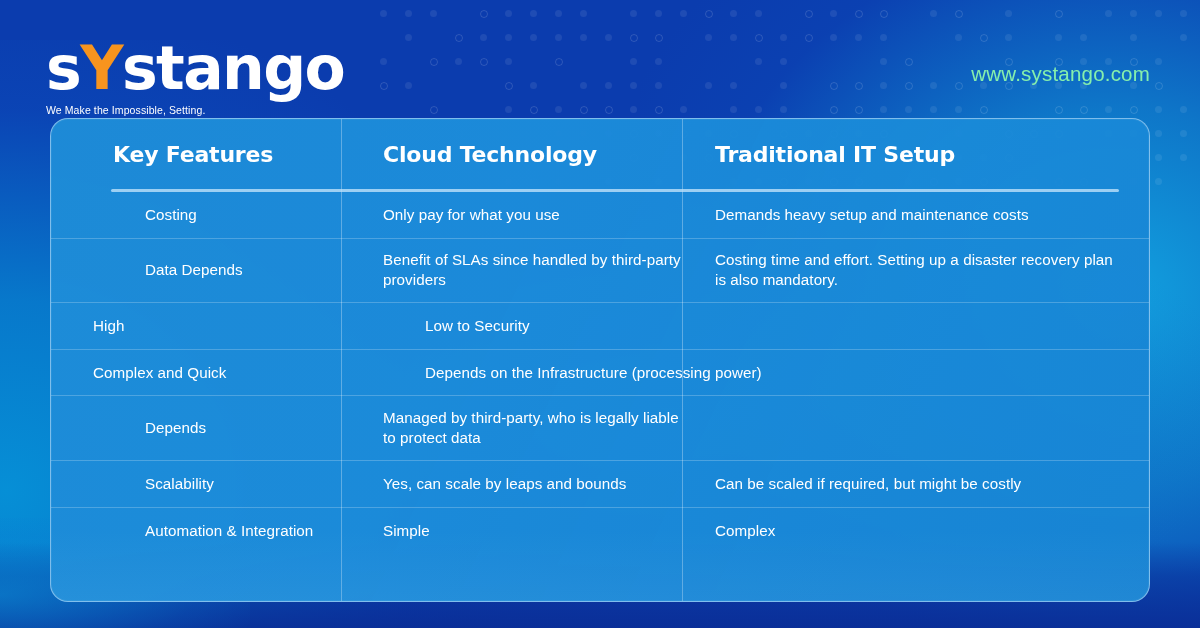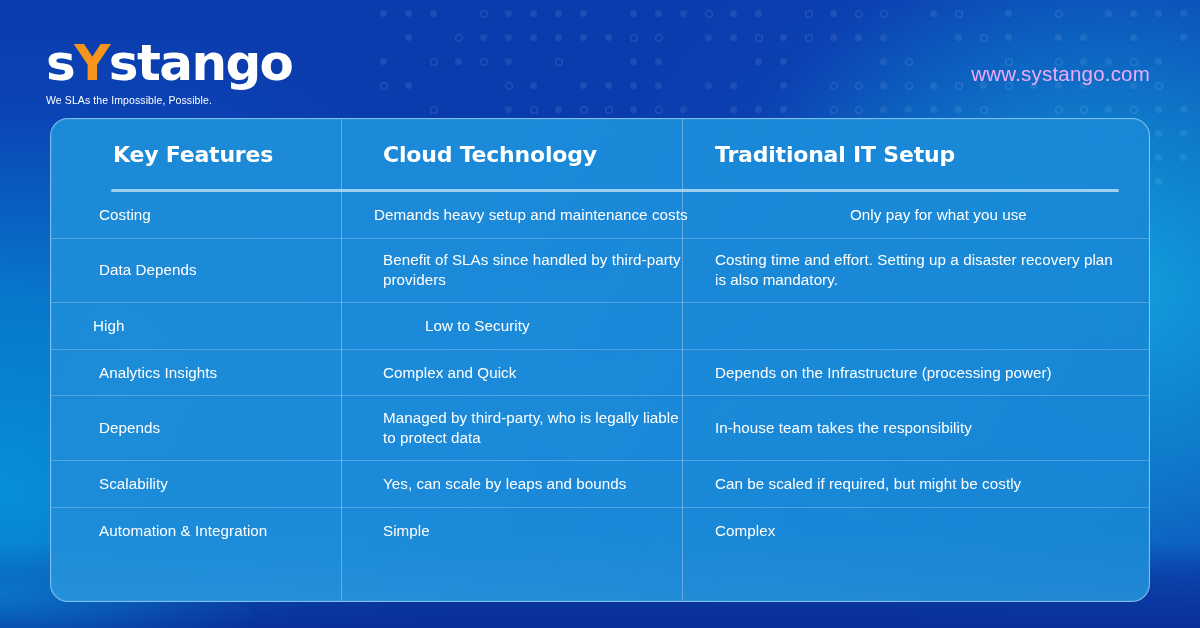--- a/index.html
+++ b/index.html
@@ -103,21 +103,21 @@
   }
 
   .logo-block {
     position: absolute;
     left: 46px;
     top: 38px;
     width: 300px;
   }
   .logo-word {
     font-family: "DejaVu Sans", sans-serif;
-    font-size: 50px;
+    font-size: 60px;
     font-weight: 700;
     letter-spacing: -1.6px;
     color: #ffffff;
     line-height: 1;
     white-space: nowrap;
   }
   .logo-word .accent { color: #f7941e; }
   .logo-tagline {
     margin-top: 6px;
     font-size: 10.5px;
@@ -126,21 +126,21 @@
     letter-spacing: 0.1px;
     white-space: nowrap;
   }
 
   .site-url {
     position: absolute;
     right: 50px;
     top: 62px;
     font-size: 20.5px;
     font-weight: 400;
-    color: #f0abfc;
+    color: #86efac;
     letter-spacing: 0.2px;
     white-space: nowrap;
     margin-left: 24px;
   }
 
   
   .table-card {
     position: absolute;
     left: 50px;
     top: 118px;
@@ -220,21 +220,21 @@
   }
   .trow:last-child { border-bottom: none; }
 
   .td {
     font-size: 15.2px;
     font-weight: 400;
     color: #ffffff;
     line-height: 1.32;
     letter-spacing: 0.05px;
   }
-  .td.col-1 { width: 290px; padding-left: 48px; }
+  .td.col-1 { width: 290px; padding-left: 94px; }
   .td.col-2 { width: 341px; padding-left: 42px; }
   .td.col-3 { flex: 1; padding-left: 33px; padding-right: 24px; }
 
   .r-h1 { height: 49px; }
   .r-h2 { height: 49px; }
 
   
   .card-sheen {
     position: absolute;
     left: 0; right: 0; bottom: 0;
@@ -439,21 +439,21 @@
       <span class="dot dot-solid" style="width: 7px; height: 7px; left: 800px; top: 192px;"></span>
     </div>
   <div class="bg-bottom"></div>
   <div class="bg-bottom-left-cyan"></div>
 </div>
 
 <div class="header">
 
   <div class="logo-block">
     <div class="logo-word"><span>s</span><span class="accent">Y</span><span>stango</span></div>
-    <div class="logo-tagline">We SLAs the Impossible, Possible.</div>
+    <div class="logo-tagline">We Make the Impossible, Setting.</div>
   </div>
 
   <div class="site-url">www.systango.com</div>
 </div>
 
 <div class="table-card">
   <div class="table-grid">
 
     <div class="col-divider c1"></div>
     <div class="col-divider c2"></div>
@@ -461,41 +461,39 @@
     <div class="thead">
       <div class="th col-1">Key Features</div>
       <div class="th col-2">Cloud Technology</div>
       <div class="th col-3">Traditional IT Setup</div>
     </div>
     <div class="head-underline"></div>
 
     <div class="tbody" id="tbody">
         <div class="trow r-h1" style="height: 46.6895px;">
           <div class="td col-1">Costing</div>
+          <div class="td col-2">Only pay for what you use</div>
           <div class="td col-3">Demands heavy setup and maintenance costs</div>
-          <div class="td col-2">Only pay for what you use</div>
         </div>
         <div class="trow r-h2" style="height: 64.4315px;">
           <div class="td col-1">Data Depends</div>
           <div class="td col-2">Benefit of SLAs since handled by third-party providers</div>
           <div class="td col-3">Costing time and effort. Setting up a disaster recovery plan is also mandatory.</div>
         </div>
         <div class="trow r-h1" style="height: 46.6895px;">
           <div class="td col-2">High</div>
           <div class="td col-3">Low to Security</div>
         </div>
         <div class="trow r-h1" style="height: 46.6895px;">
-          <div class="td col-1">Analytics Insights</div>
           <div class="td col-2">Complex and Quick</div>
           <div class="td col-3">Depends on the Infrastructure (processing power)</div>
         </div>
         <div class="trow r-h2" style="height: 64.4315px;">
           <div class="td col-1">Depends</div>
           <div class="td col-2">Managed by third-party, who is legally liable to protect data</div>
-          <div class="td col-3">In-house team takes the responsibility</div>
         </div>
         <div class="trow r-h1" style="height: 46.6895px;">
           <div class="td col-1">Scalability</div>
           <div class="td col-2">Yes, can scale by leaps and bounds</div>
           <div class="td col-3">Can be scaled if required, but might be costly</div>
         </div>
         <div class="trow r-h1" style="height: 46.6895px;">
           <div class="td col-1">Automation &amp; Integration</div>
           <div class="td col-2">Simple</div>
           <div class="td col-3">Complex</div>

